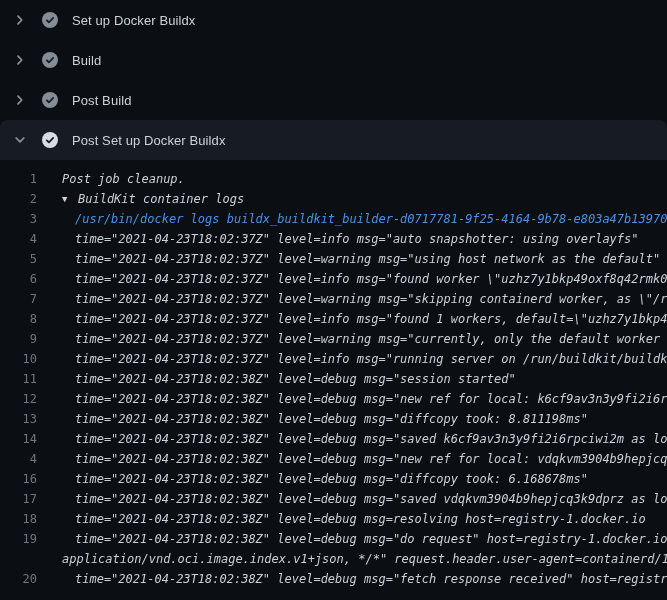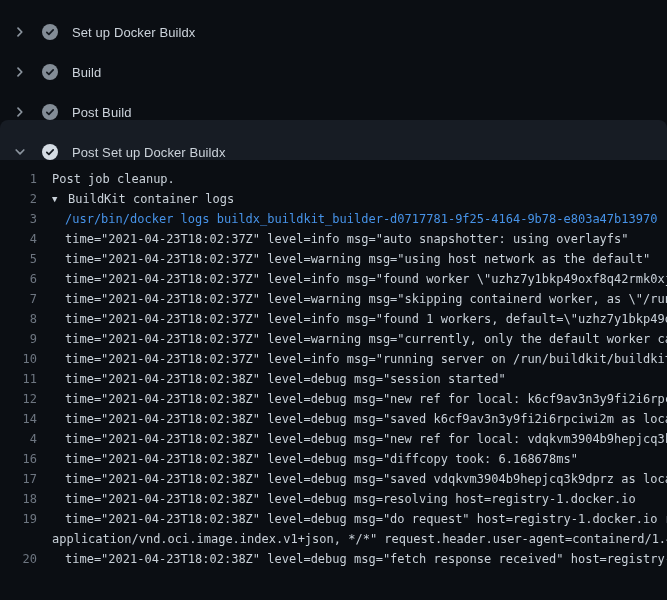--- a/index.html
+++ b/index.html
@@ -6,21 +6,21 @@
   .viewport {
     position: relative;
     width: 667px; height: 600px;
     overflow: hidden;
     background: #0b0e13;
     font-family: "Liberation Sans", sans-serif;
   }
   
   .steps { width: 100%; }
   .step {
-    display: flex; align-items: flex-end;
+    display: flex; align-items: center;
     height: 40px;
     cursor: pointer;
   }
   .step.expanded {
     background: #171c24;
     border-radius: 8px 8px 0 0;
   }
   .step .chev {
     width: 16px; height: 16px;
     margin-left: 12px;
@@ -47,21 +47,21 @@
   }
   .logline { display: flex; white-space: pre; }
   .logline .num {
     flex: none;
     width: 37px;
     text-align: right;
     color: #6e7681;
     text-decoration: none;
     cursor: pointer;
   }
-  .logline .body { margin-left: 15px; color: #c9d1d9; }
+  .logline .body { margin-left: 25px; color: #c9d1d9; font-style: italic; }
   .logline .body.child { padding-left: 13px; }
   .logline .body.cmd { color: #4793e8; text-align: right; }
   .logline .toggle {
     display: inline-block;
     font-size: 9px;
     width: 16px;
     color: #c9d1d9;
     cursor: pointer;
     vertical-align: 1px;
   }
@@ -126,20 +126,21 @@
       <div class="logline"><a class="num">3</a><div class="body child cmd"><span class="txt">/usr/bin/docker logs buildx_buildkit_builder-d0717781-9f25-4164-9b78-e803a47b13970</span></div></div>
       <div class="logline"><a class="num">4</a><div class="body child"><span class="txt">time="2021-04-23T18:02:37Z" level=info msg="auto snapshotter: using overlayfs"</span></div></div>
       <div class="logline"><a class="num">5</a><div class="body child"><span class="txt">time="2021-04-23T18:02:37Z" level=warning msg="using host network as the default"</span></div></div>
       <div class="logline"><a class="num">6</a><div class="body child"><span class="txt">time="2021-04-23T18:02:37Z" level=info msg="found worker \"uzhz7y1bkp49oxf8q42rmk0xj</span></div></div>
       <div class="logline"><a class="num">7</a><div class="body child"><span class="txt">time="2021-04-23T18:02:37Z" level=warning msg="skipping containerd worker, as \"/run</span></div></div>
       <div class="logline"><a class="num">8</a><div class="body child"><span class="txt">time="2021-04-23T18:02:37Z" level=info msg="found 1 workers, default=\"uzhz7y1bkp49o</span></div></div>
       <div class="logline"><a class="num">9</a><div class="body child"><span class="txt">time="2021-04-23T18:02:37Z" level=warning msg="currently, only the default worker ca</span></div></div>
       <div class="logline"><a class="num">10</a><div class="body child"><span class="txt">time="2021-04-23T18:02:37Z" level=info msg="running server on /run/buildkit/buildkit</span></div></div>
       <div class="logline"><a class="num">11</a><div class="body child"><span class="txt">time="2021-04-23T18:02:38Z" level=debug msg="session started"</span></div></div>
       <div class="logline"><a class="num">12</a><div class="body child"><span class="txt">time="2021-04-23T18:02:38Z" level=debug msg="new ref for local: k6cf9av3n3y9fi2i6rpc</span></div></div>
+      <div class="logline"><a class="num">13</a><div class="body child"><span class="txt">time="2021-04-23T18:02:38Z" level=debug msg="diffcopy took: 8.811198ms"</span></div></div>
       <div class="logline"><a class="num">14</a><div class="body child"><span class="txt">time="2021-04-23T18:02:38Z" level=debug msg="saved k6cf9av3n3y9fi2i6rpciwi2m as loca</span></div></div>
       <div class="logline"><a class="num">4</a><div class="body child"><span class="txt">time="2021-04-23T18:02:38Z" level=debug msg="new ref for local: vdqkvm3904b9hepjcq3k</span></div></div>
       <div class="logline"><a class="num">16</a><div class="body child"><span class="txt">time="2021-04-23T18:02:38Z" level=debug msg="diffcopy took: 6.168678ms"</span></div></div>
       <div class="logline"><a class="num">17</a><div class="body child"><span class="txt">time="2021-04-23T18:02:38Z" level=debug msg="saved vdqkvm3904b9hepjcq3k9dprz as loca</span></div></div>
       <div class="logline"><a class="num">18</a><div class="body child"><span class="txt">time="2021-04-23T18:02:38Z" level=debug msg=resolving host=registry-1.docker.io</span></div></div>
       <div class="logline"><a class="num">19</a><div class="body child"><span class="txt">time="2021-04-23T18:02:38Z" level=debug msg="do request" host=registry-1.docker.io r</span></div></div>
       <div class="logline"><a class="num"></a><div class="body"><span class="txt">application/vnd.oci.image.index.v1+json, */*" request.header.user-agent=containerd/1.4</span></div></div>
       <div class="logline"><a class="num">20</a><div class="body child"><span class="txt">time="2021-04-23T18:02:38Z" level=debug msg="fetch response received" host=registry-</span></div></div>
     </div>
 </div>

